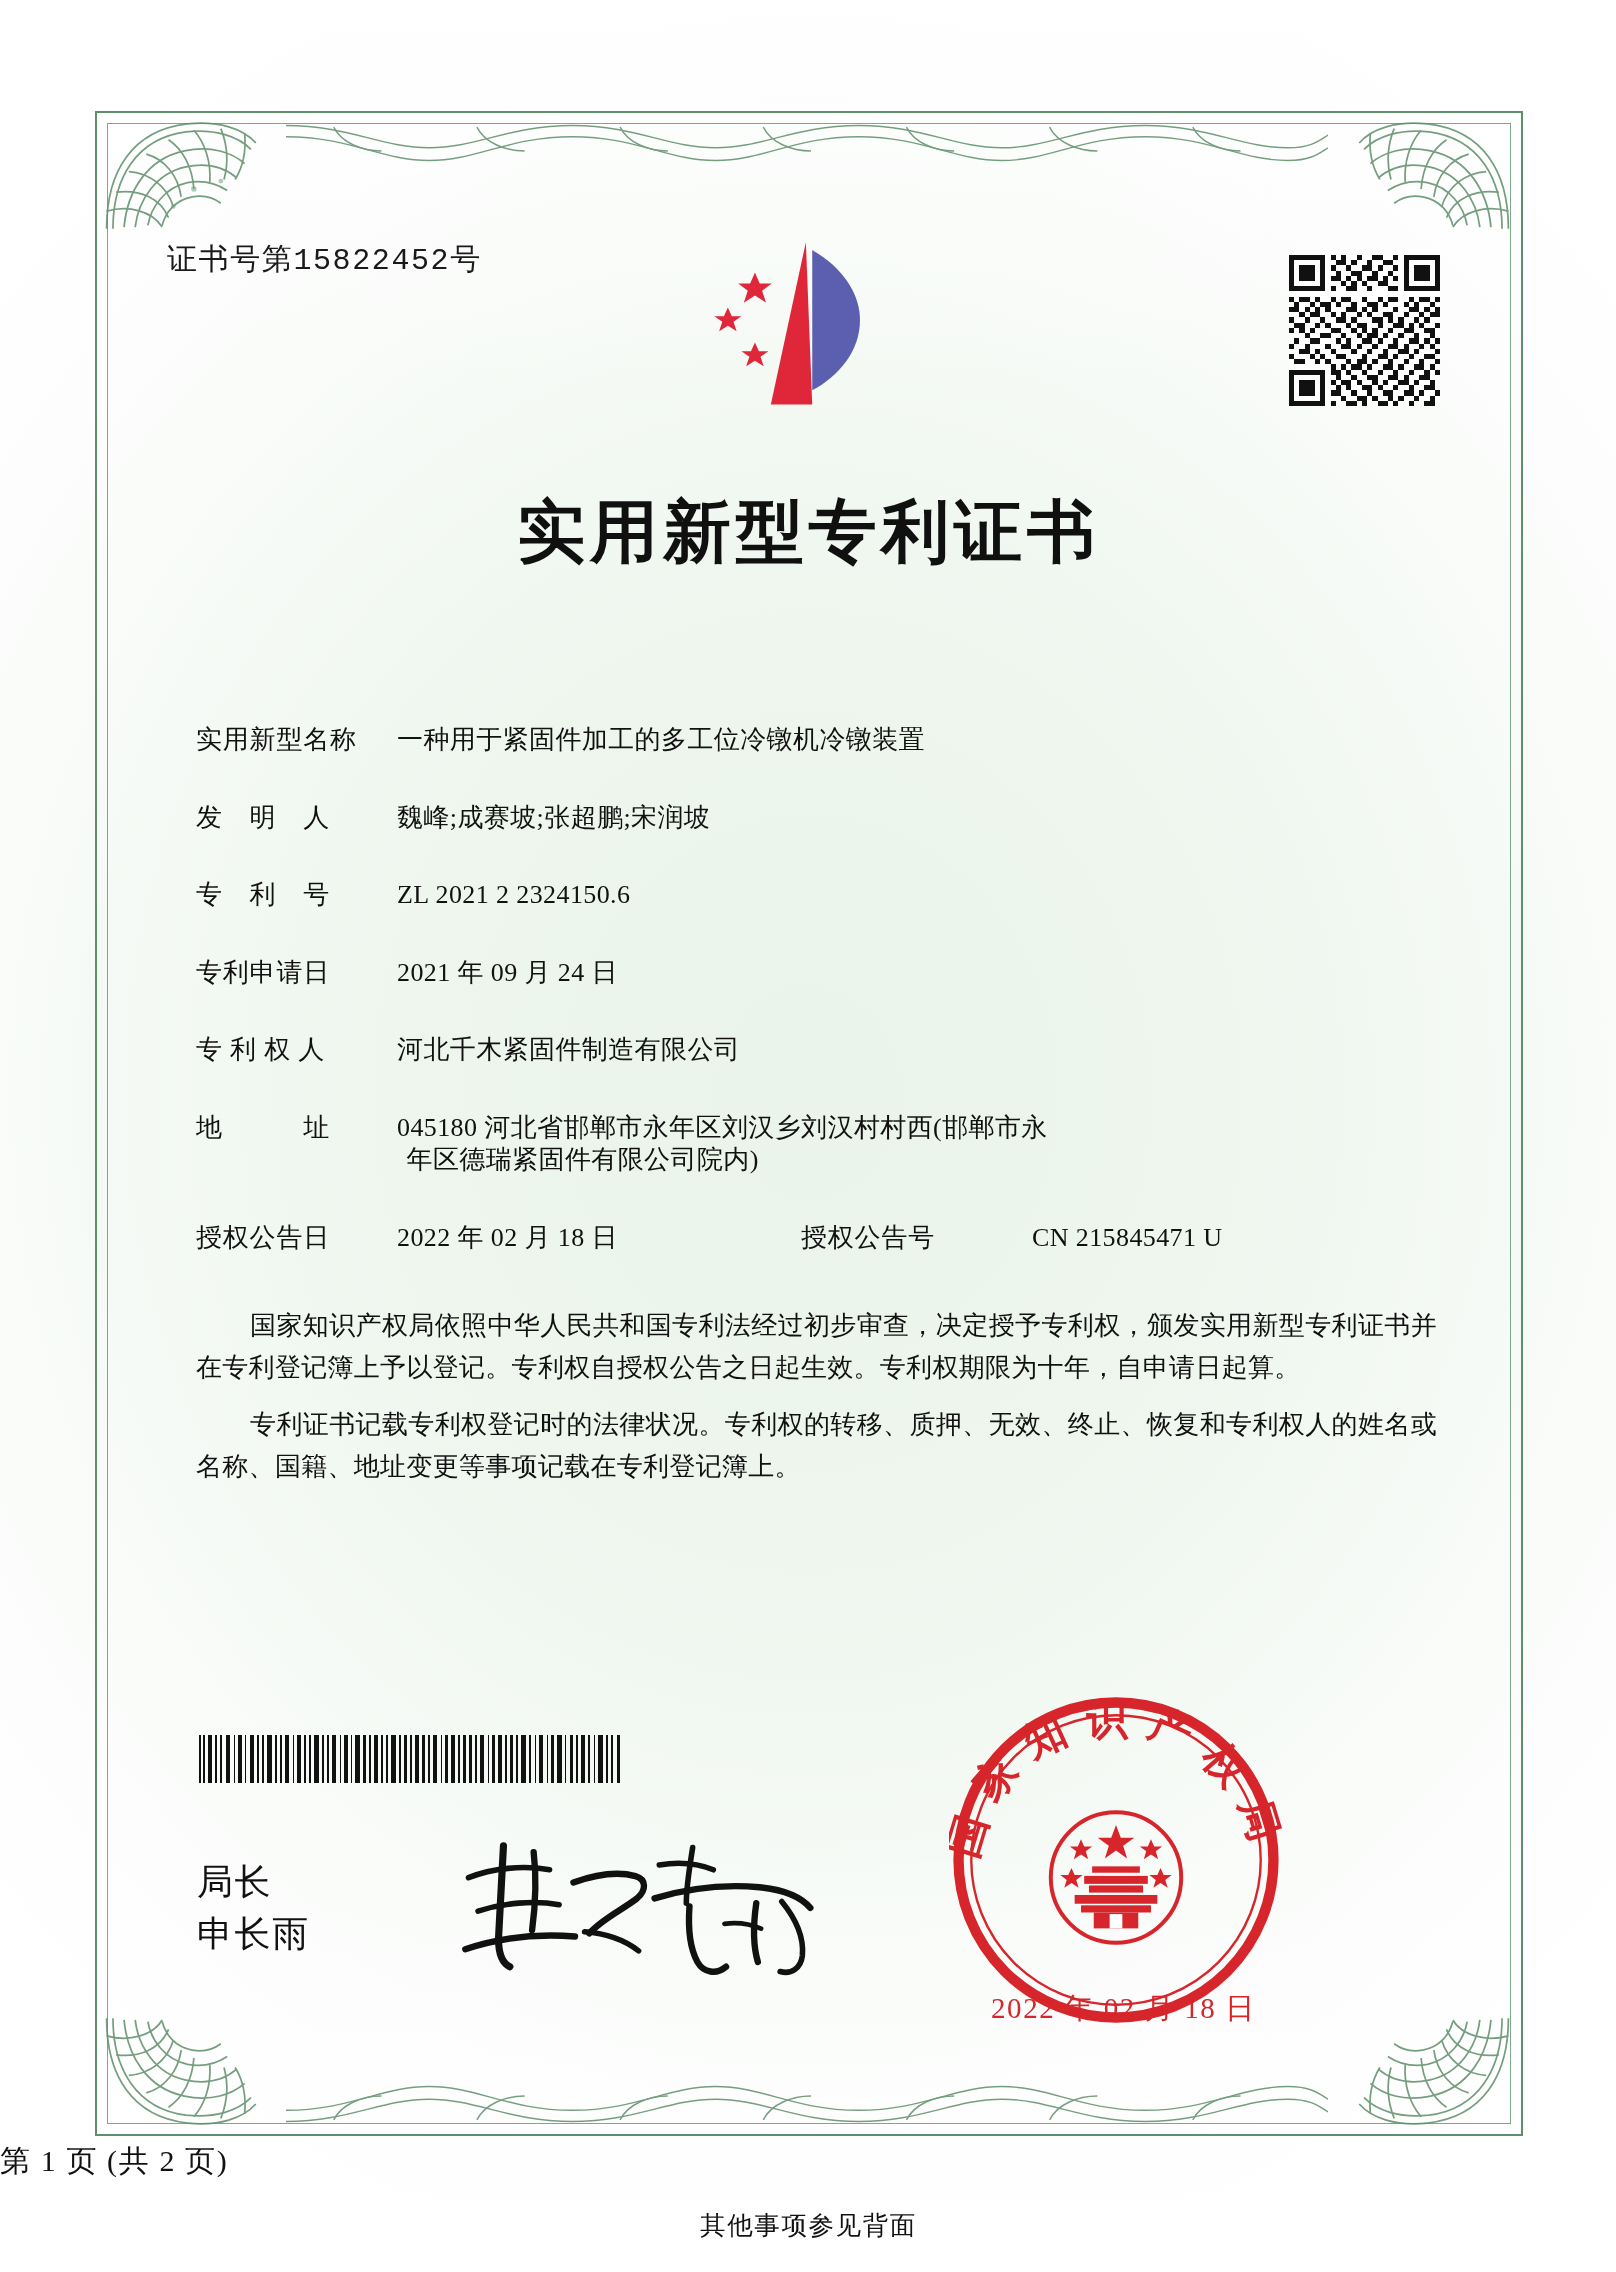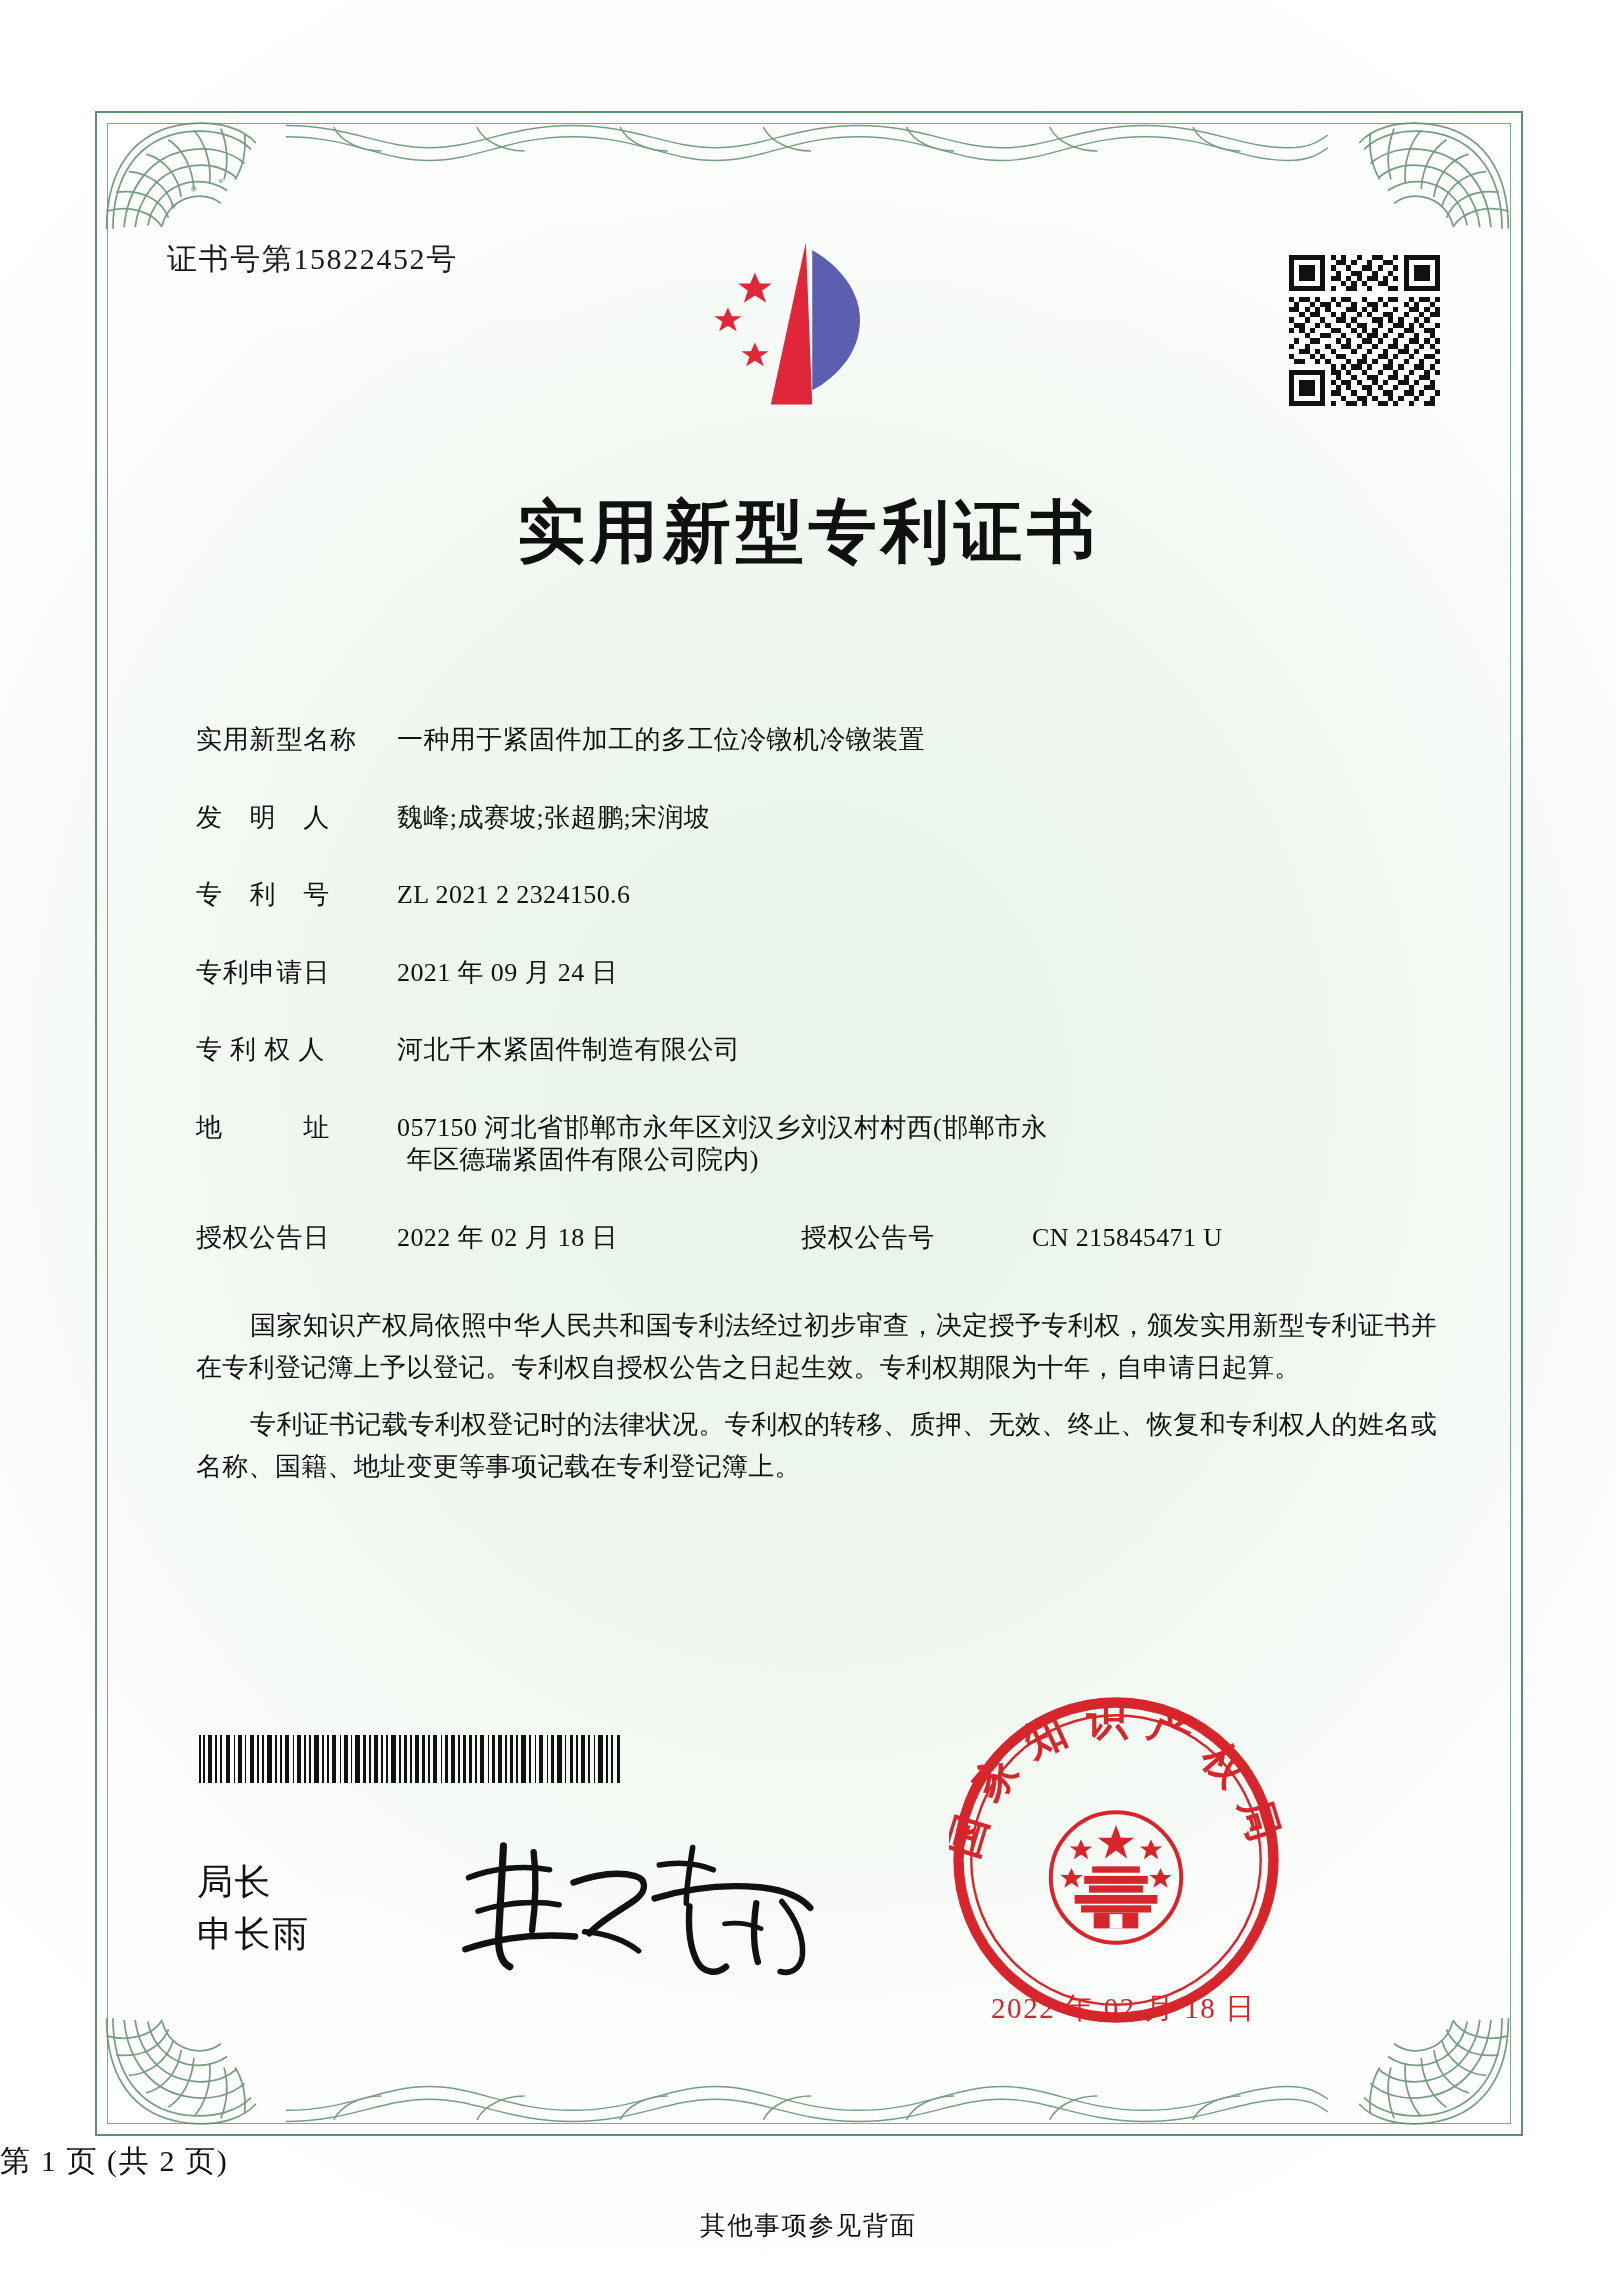--- a/index.html
+++ b/index.html
@@ -81,20 +81,21 @@
 
   
   .cert-no {
     position: absolute;
     left: 167px;
     top: 239px;
     font-size: 30px;
     letter-spacing: 1.6px;
     color: #1a1a1a;
     white-space: nowrap;
+    font-family: Liberation Mono, monospace;
   }
 
   .logo {
     position: absolute;
     left: 672px;
     top: 231px;
     width: 255px;
     height: 191px;
   }
 
@@ -629,21 +630,21 @@
     </div>
 
     <div class="field-row">
       <div class="f-label">专 利 权 人</div>
       <div class="f-value">河北千木紧固件制造有限公司</div>
     </div>
 
     <div class="field-row">
       <div class="f-label">地　　　址</div>
       <div class="f-value">
-        <span>057150 河北省邯郸市永年区刘汉乡刘汉村村西(邯郸市永</span>
+        <span>045180 河北省邯郸市永年区刘汉乡刘汉村村西(邯郸市永</span>
         <span class="l2">年区德瑞紧固件有限公司院内)</span>
       </div>
     </div>
 
     <div class="row-dual">
       <div class="dual-left">
         <div class="f-label">授权公告日</div>
         <div class="f-value">2022 年 02 月 18 日</div>
       </div>
       <div class="dual-right">

